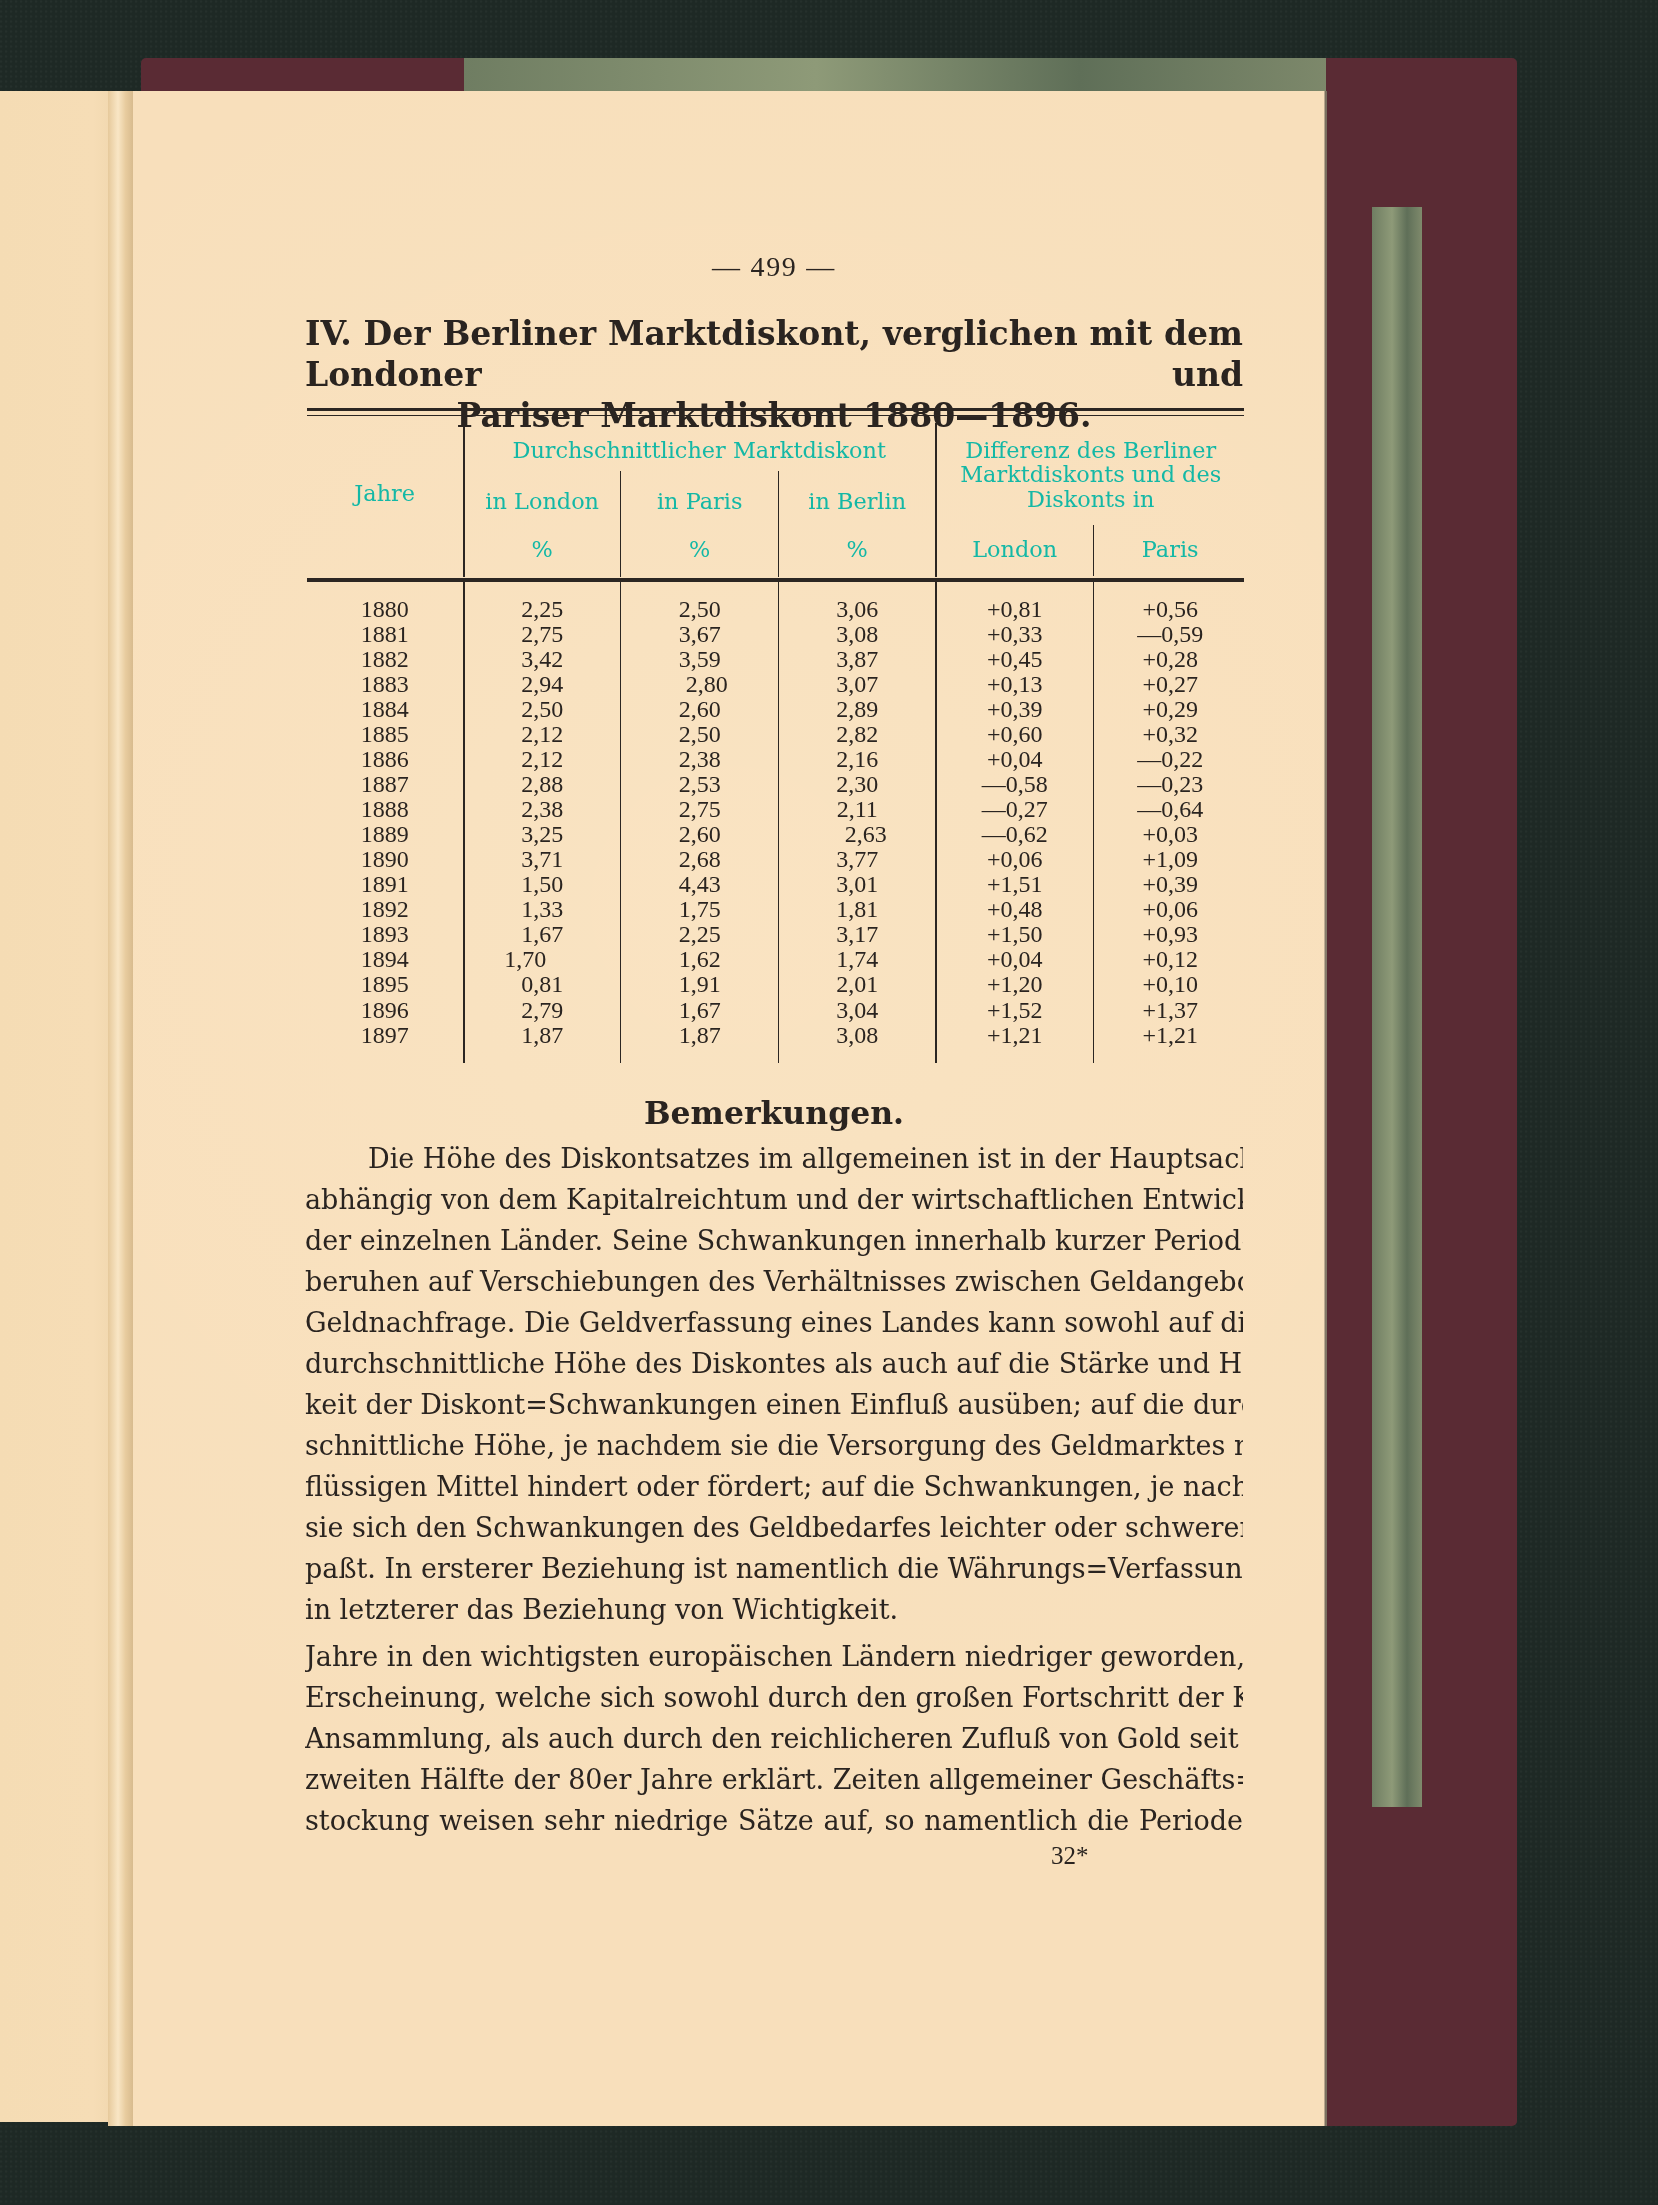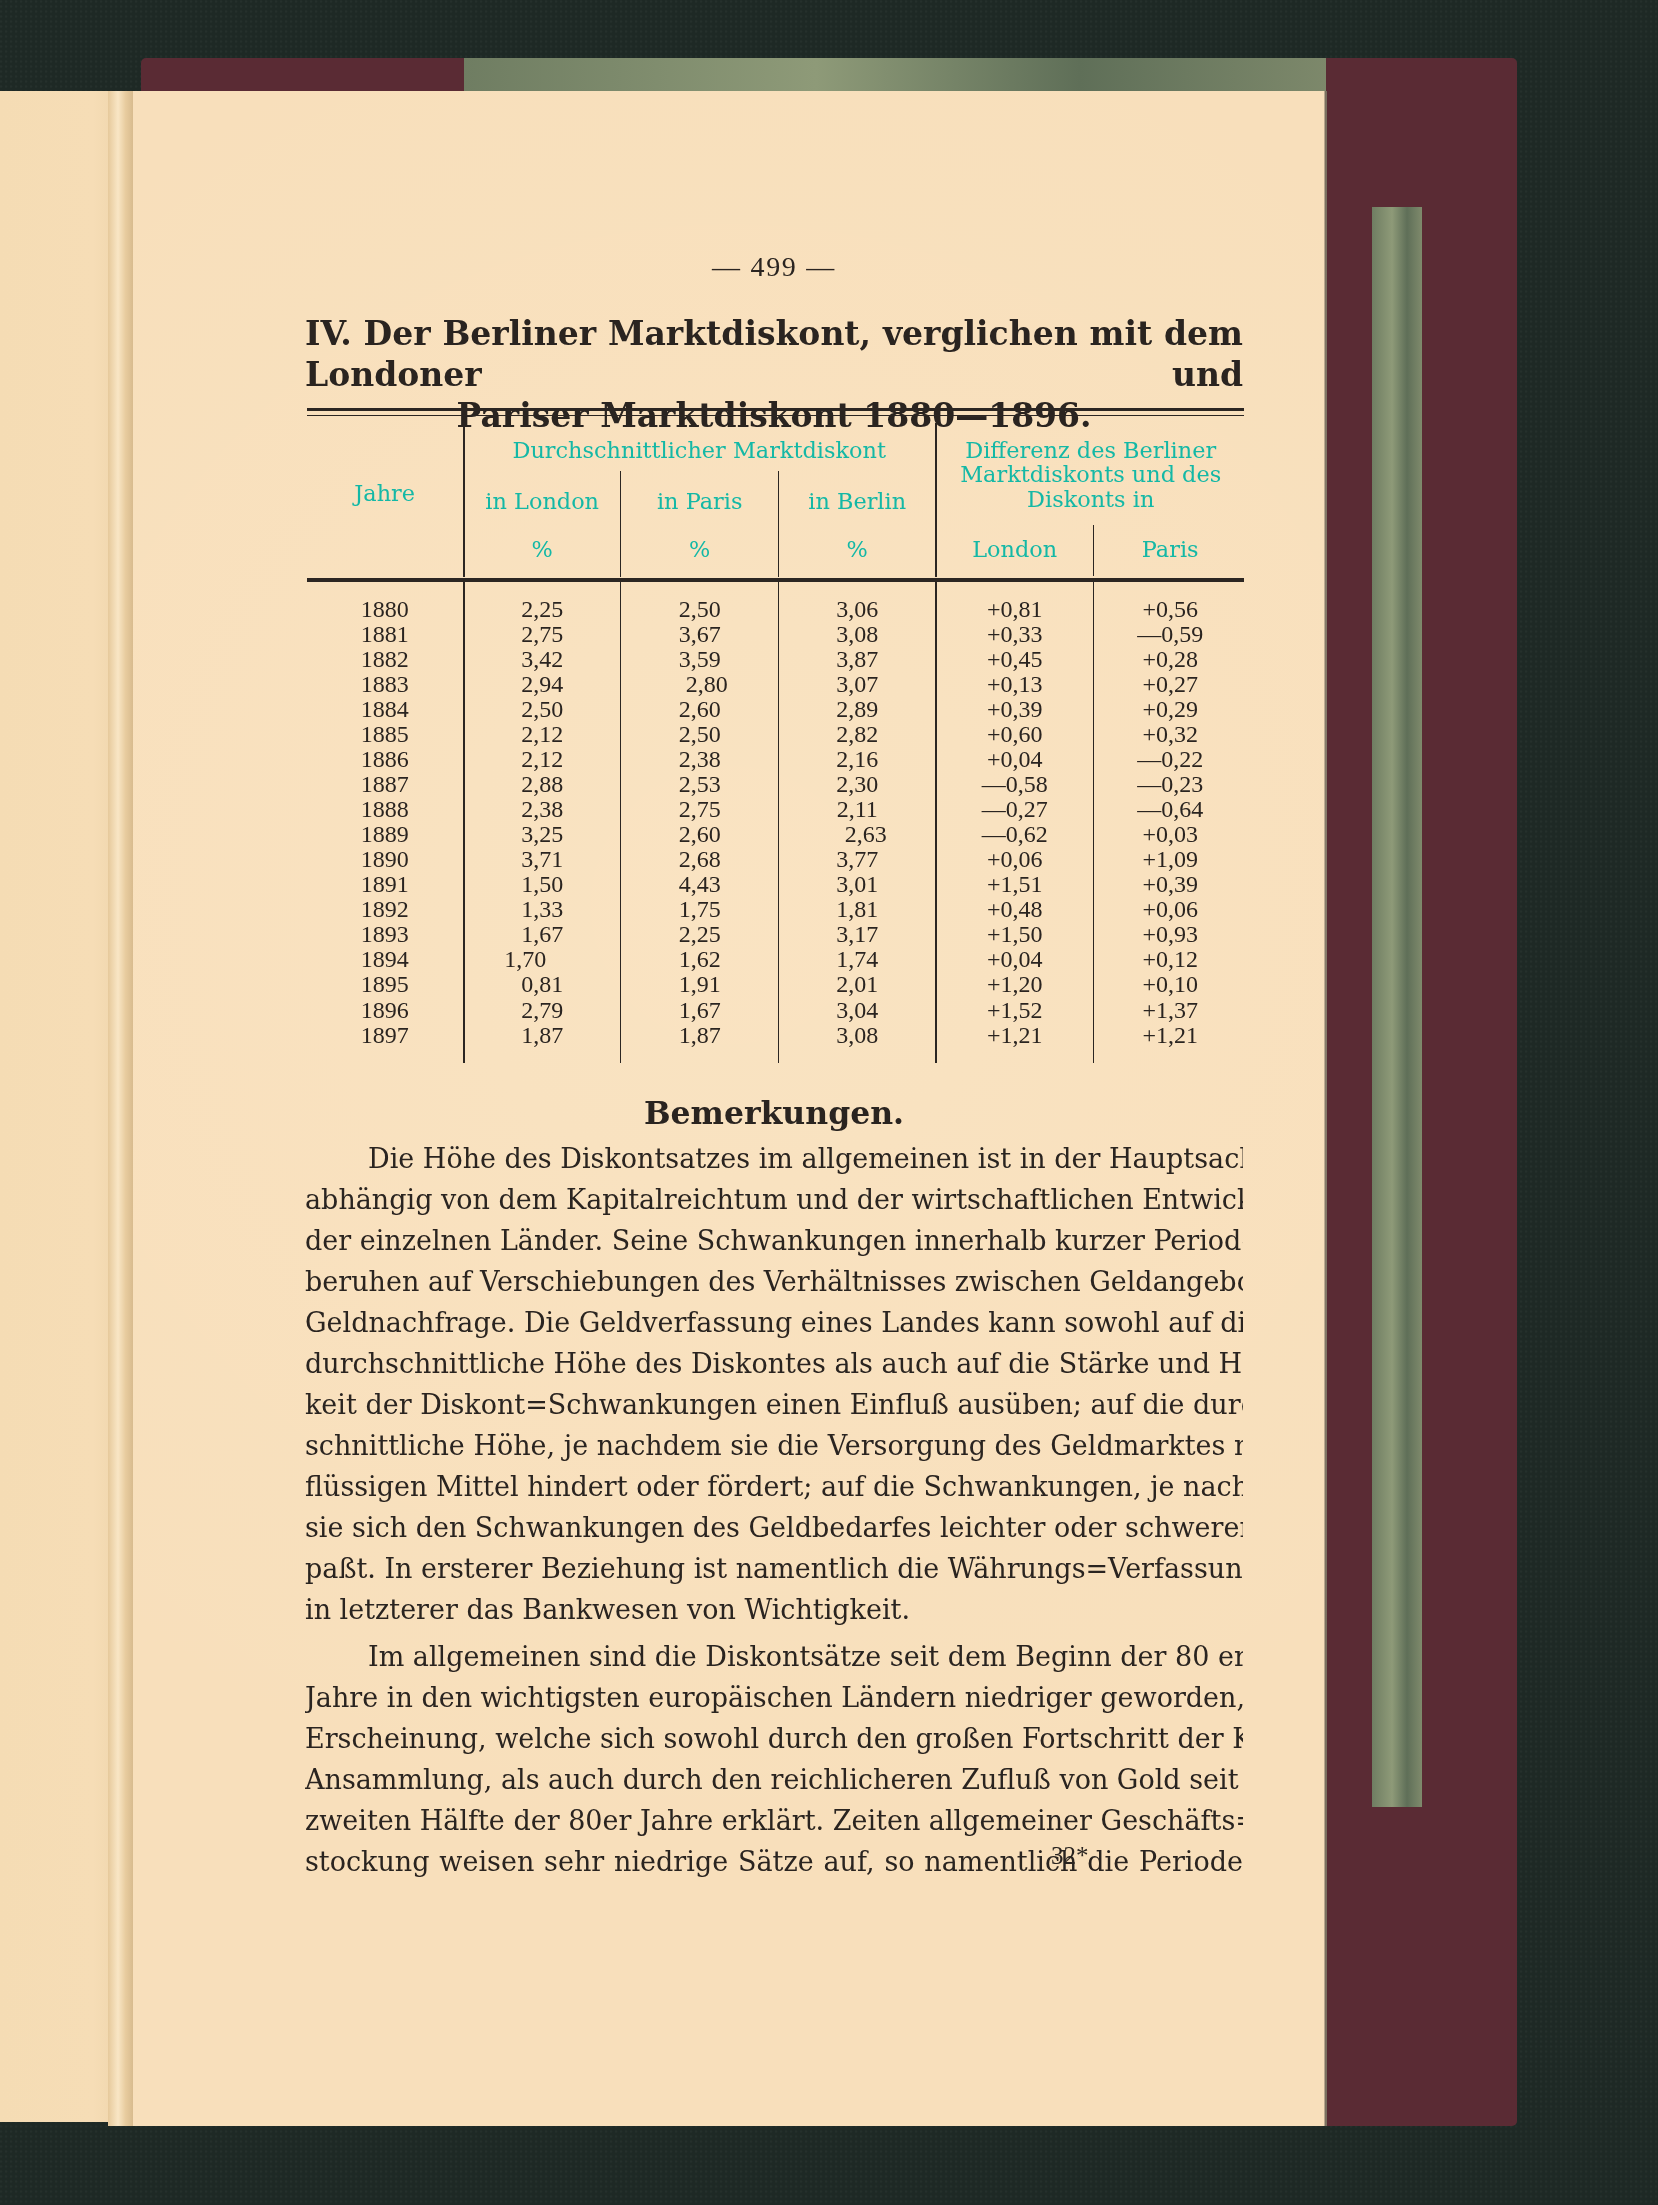--- a/index.html
+++ b/index.html
@@ -304,24 +304,23 @@
       <span class="line">abhängig von dem Kapitalreichtum und der wirtschaftlichen Entwickelung</span>
       <span class="line">der einzelnen Länder. Seine Schwankungen innerhalb kurzer Perioden</span>
       <span class="line">beruhen auf Verschiebungen des Verhältnisses zwischen Geldangebot und</span>
       <span class="line">Geldnachfrage. Die Geldverfassung eines Landes kann sowohl auf die</span>
       <span class="line">durchschnittliche Höhe des Diskontes als auch auf die Stärke und Häufig=</span>
       <span class="line">keit der Diskont=Schwankungen einen Einfluß ausüben; auf die durch=</span>
       <span class="line">schnittliche Höhe, je nachdem sie die Versorgung des Geldmarktes mit</span>
       <span class="line">flüssigen Mittel hindert oder fördert; auf die Schwankungen, je nachdem</span>
       <span class="line">sie sich den Schwankungen des Geldbedarfes leichter oder schwerer an=</span>
       <span class="line">paßt. In ersterer Beziehung ist namentlich die Währungs=Verfassung,</span>
-      <span class="line last">in letzterer das Bankwesen von Wichtigkeit.</span>
+      <span class="line last">in letzterer das Beziehung von Wichtigkeit.</span>
     </div>
   <div class="para" style="top:1636px" id="p2">
-      <span class="line" style="padding-left: 63px;">Im allgemeinen sind die Diskontsätze seit dem Beginn der 80 er</span>
       <span class="line">Jahre in den wichtigsten europäischen Ländern niedriger geworden, eine</span>
       <span class="line">Erscheinung, welche sich sowohl durch den großen Fortschritt der Kapital=</span>
       <span class="line">Ansammlung, als auch durch den reichlicheren Zufluß von Gold seit der</span>
       <span class="line">zweiten Hälfte der 80er Jahre erklärt. Zeiten allgemeiner Geschäfts=</span>
       <span class="line">stockung weisen sehr niedrige Sätze auf, so namentlich die Periode</span>
     </div>
 
   <div class="sig">32*</div>
 </div>
 

